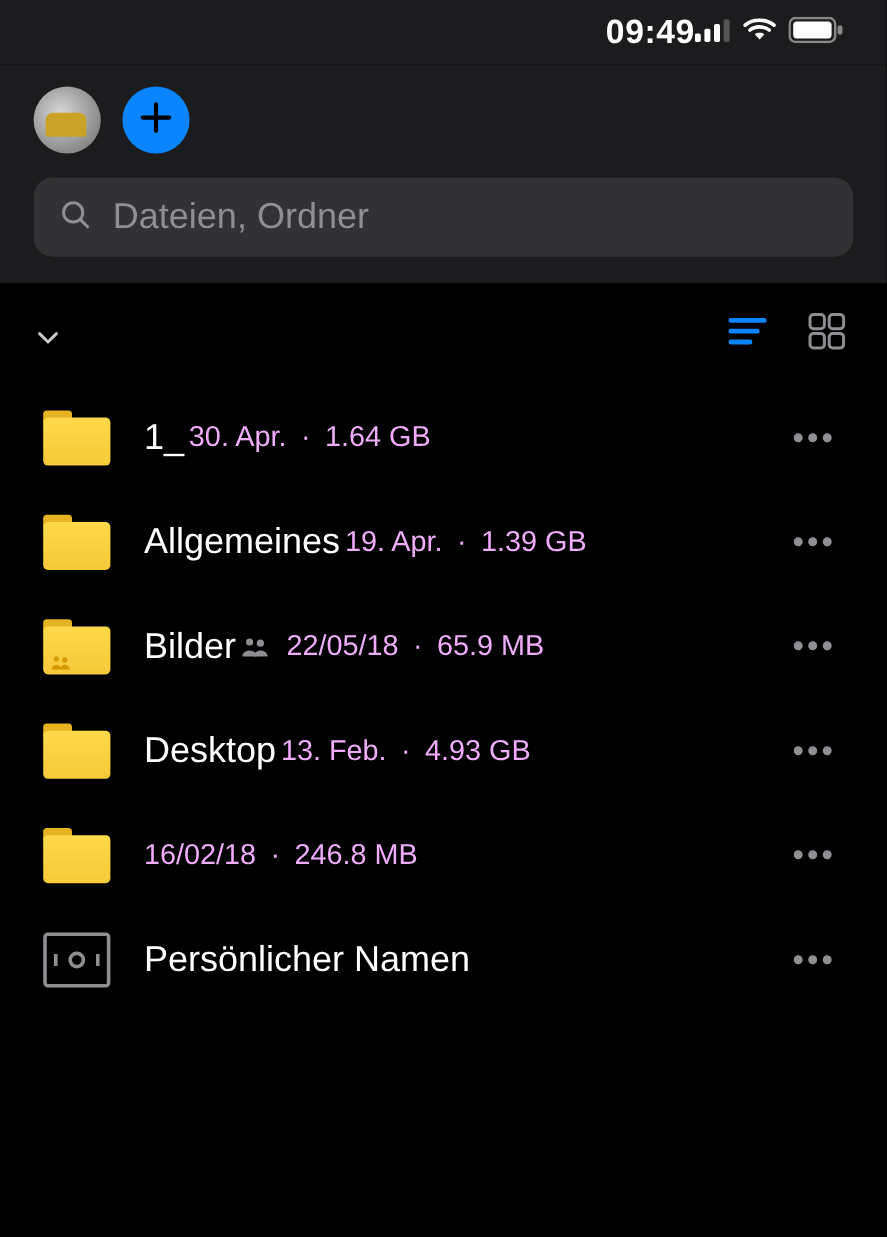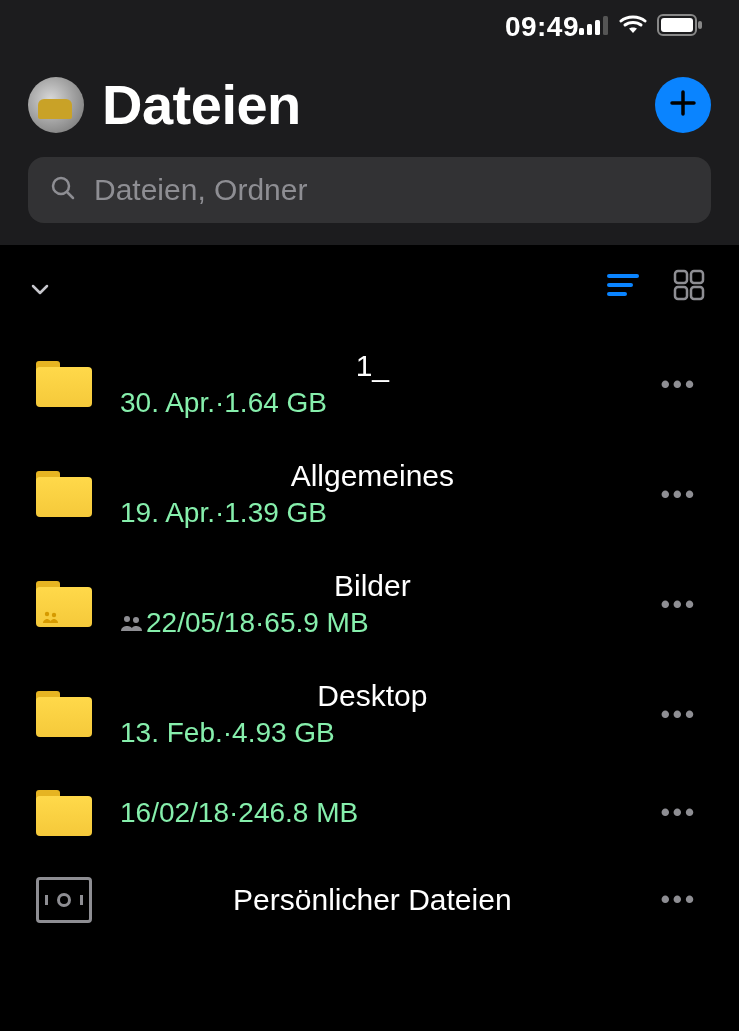--- a/index.html
+++ b/index.html
@@ -184,36 +184,35 @@
       position:absolute;
       background:#8e8e93;
       width:3px; height:10px;
       top:50%; transform:translateY(-50%);
     }
     .vault-icon::before{ left:6px; }
     .vault-icon::after{ right:6px; }
     .file-info {
       flex: 1;
       display: flex;
-      flex-direction: column;
+      flex-direction: row;
       gap: 4px;
       min-width: 0;
-      text-align: center;
     }
     .file-name {
       font-size: 30px;
       color: #fff;
       font-weight: 400;
     }
     .file-meta {
-      font-size: 28px;
-      color: #86efac;
-      display: flex;
-      align-items: center;
-      gap: 0;
+      font-size: 24px;
+      color: #f0abfc;
+      display: flex;
+      align-items: center;
+      gap: 12px;
     }
     .more-button {
       color: #8e8e93;
       font-size: 26px;
       letter-spacing: 3px;
       cursor: pointer;
       padding: 8px;
       font-weight: 700;
     }
     .shared-meta-icon{
@@ -248,21 +247,20 @@
         <rect x="4" y="4" width="32" height="14" rx="3" fill="#fff"></rect>
         <rect x="41" y="7" width="4" height="8" rx="2" fill="#888"></rect>
       </svg>
     </span>
   </div>
 </div>
 
 <div class="header-block">
   <div class="header-row">
     <div class="avatar"></div>
-    <div class="page-title">Dateien</div>
     <div class="add-button">
       <span>
         <svg width="28" height="28" viewBox="0 0 28 28">
           <line x1="14" y1="3" x2="14" y2="25" stroke="#000" stroke-width="3.5" stroke-linecap="round"></line>
           <line x1="3" y1="14" x2="25" y2="14" stroke="#000" stroke-width="3.5" stroke-linecap="round"></line>
         </svg>
       </span>
     </div>
   </div>
   <div class="search-bar">
@@ -388,18 +386,18 @@
       </div>
     </div>
     <div class="more-button">•••</div>
   </div>
 
   <div class="file-row">
     <div class="vault-icon">
       <div class="dial"></div>
     </div>
     <div class="file-info">
-      <div class="file-name">Persönlicher Dateien</div>
+      <div class="file-name">Persönlicher Namen</div>
     </div>
     <div class="more-button">•••</div>
   </div>
 
 </div>
 
 </body></html>

